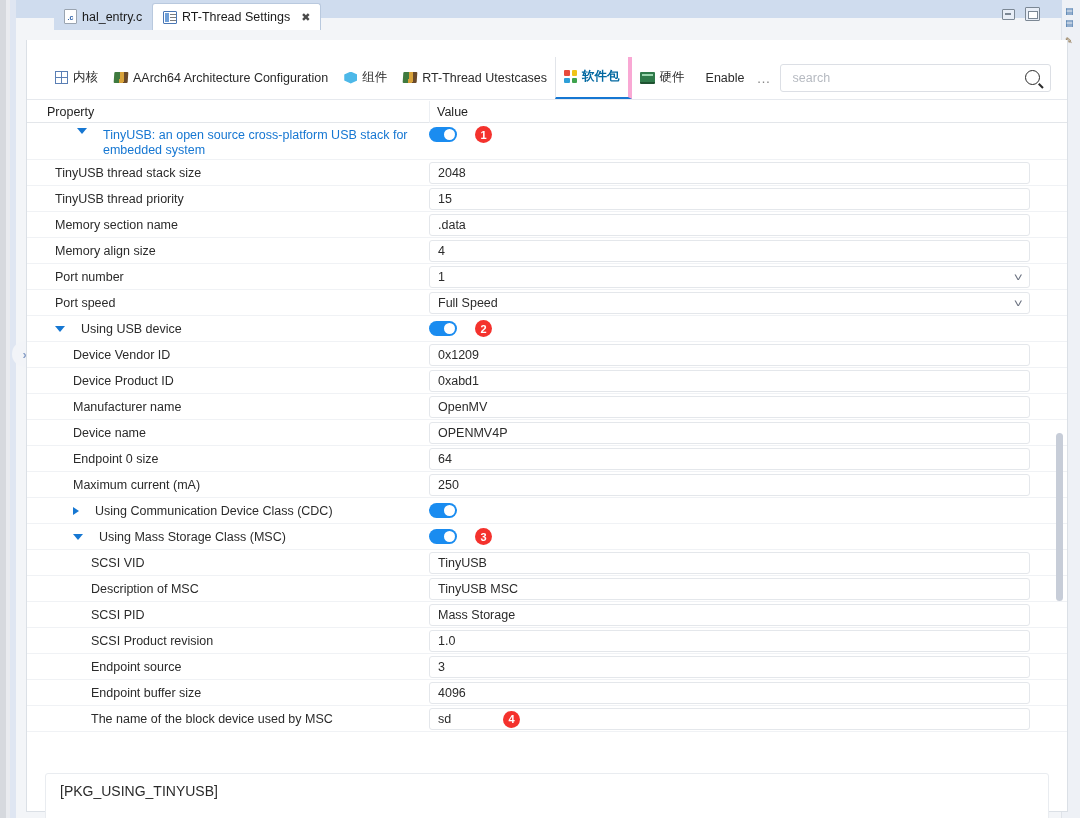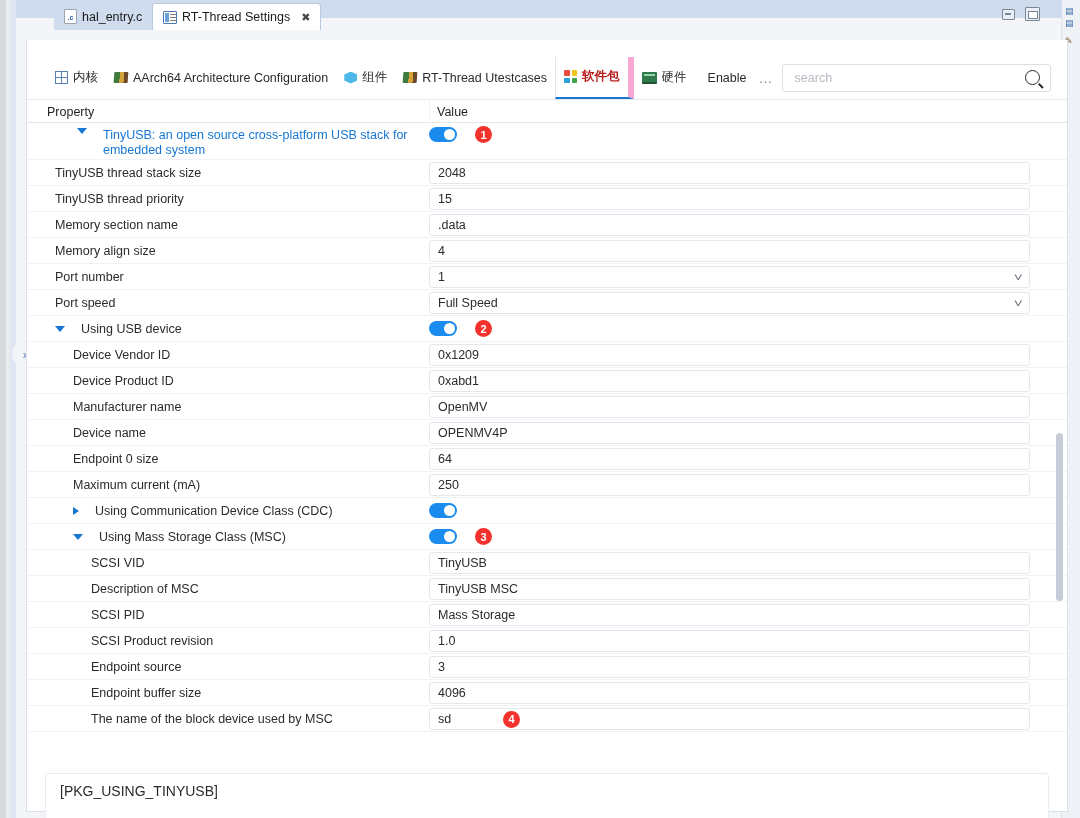--- a/index.html
+++ b/index.html
@@ -81,22 +81,22 @@
     display:flex;align-items:center;
     box-sizing:border-box;
   }
   .cat{
     display:flex;align-items:center;gap:5px;height:42px;padding:0 8px;
     font-size:12.5px;color:#2b2b2b;white-space:nowrap;box-sizing:border-box;
     position:relative;
   }
   .cat:first-child{margin-left:20px;}
   .cat.sel{
-    color:#b91c1c;font-weight:bold;background:#fff;
-    border-left:1px solid #e2e5ea;border-right:6px solid #f9a8d4;
+    color:#0369a1;font-weight:bold;background:#fff;
+    border-left:1px solid #e2e5ea;border-right:4px solid #f9a8d4;
     border-bottom:2px solid #1677d2;
   }
   .cat .dots{color:#888;font-size:14px;letter-spacing:1px;}
   
   .i-grid{width:13px;height:13px;border:1.5px solid #5a7fb5;background:#fff;box-sizing:border-box;
     background-image:linear-gradient(#5a7fb5,#5a7fb5),linear-gradient(#5a7fb5,#5a7fb5);
     background-size:100% 1px,1px 100%;background-position:center,center;background-repeat:no-repeat;}
   .i-book{width:14px;height:11px;background:linear-gradient(90deg,#3f7a3f 0 40%,#d8a23a 40% 70%,#6a4a2a 70% 100%);
     border-radius:1px;position:relative;transform:skewX(-4deg);}
   .i-hex{width:13px;height:12px;background:#4db8e8;

